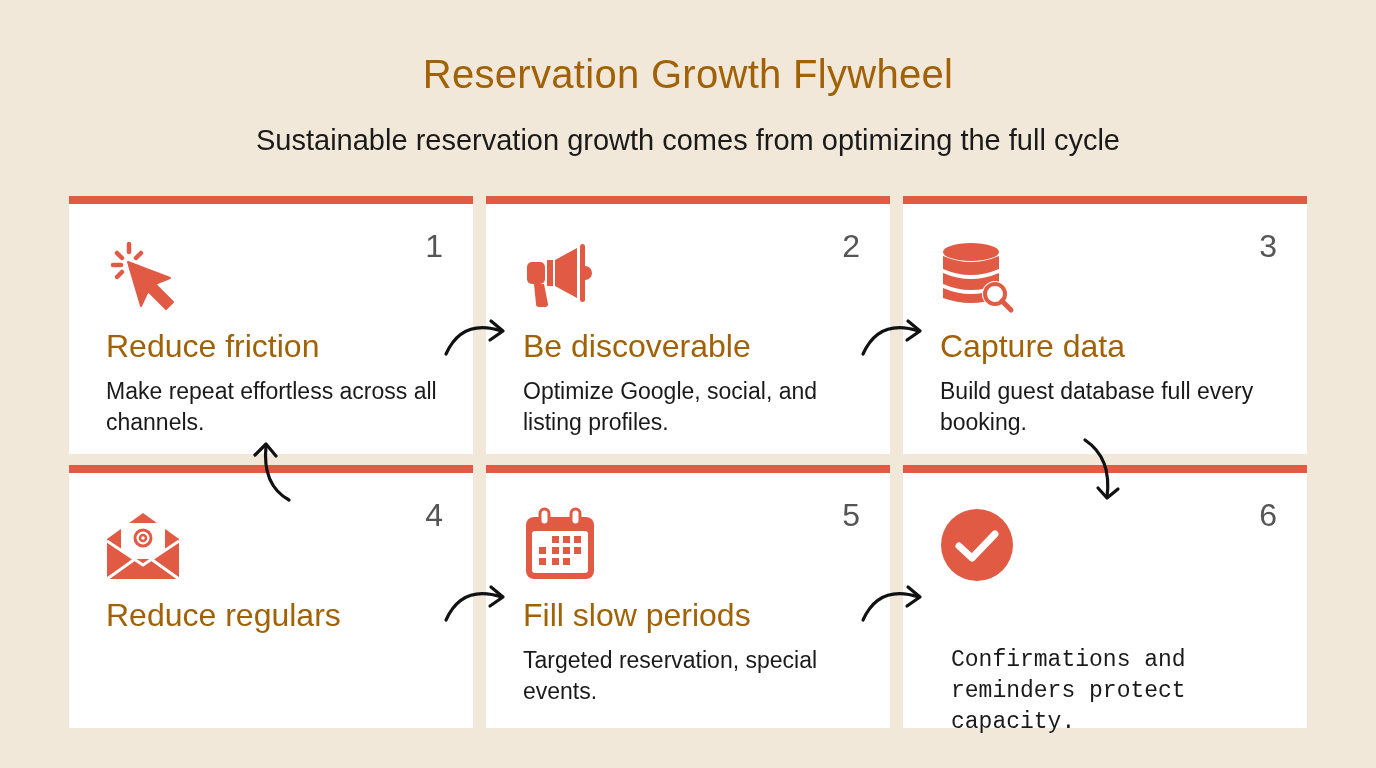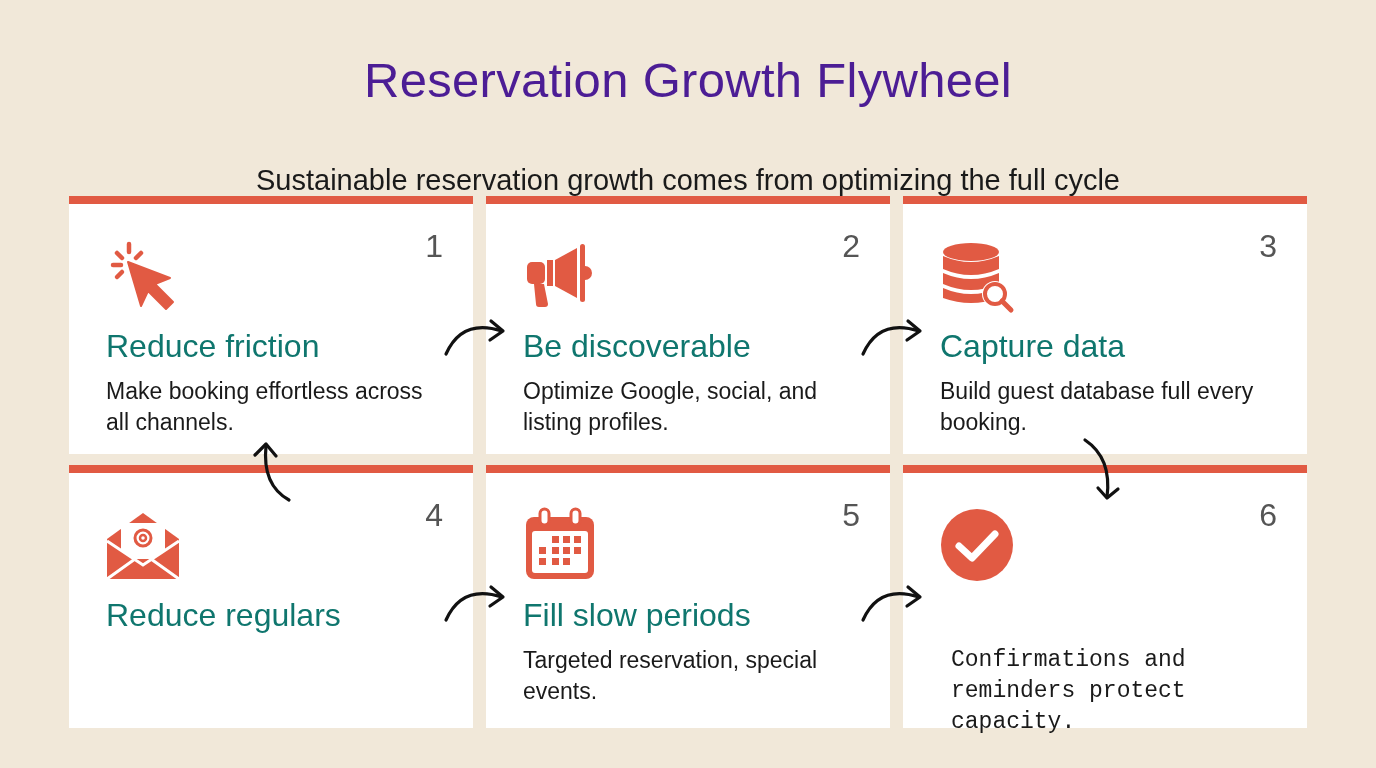--- a/index.html
+++ b/index.html
@@ -6,45 +6,45 @@
   body {
     width: 1376px; height: 768px;
     background: #f1e8d9;
     font-family: "Liberation Sans", "DejaVu Sans", sans-serif;
     color: #111;
     position: relative;
     overflow: hidden;
   }
   .title {
     position: absolute; left: 0; top: 52px; width: 1376px;
-    text-align: center; font-size: 49px; font-weight: 400; letter-spacing: 0.3px;
-    color: #4c1d95;
+    text-align: center; font-size: 40px; font-weight: 400; letter-spacing: 0.3px;
+    color: #a16207;
   }
   .subtitle {
     position: absolute; left: 0; top: 124px; width: 1376px;
-    text-align: center; font-size: 29px; color: #1a1a1a; margin-top: 40px;
+    text-align: center; font-size: 29px; color: #1a1a1a;
   }
   .card {
     position: absolute;
     width: 404px; height: 258px;
     background: #ffffff;
     border-top: 8px solid #e15a43;
     box-sizing: border-box;
   }
   .card .num {
     position: absolute; right: 30px; top: 24px;
     font-size: 32px; color: #555; font-weight: 400;
   }
   .card .icon {
     position: absolute; left: 36px; top: 34px; width: 76px; height: 76px;
   }
   .card .icon svg { width: 76px; height: 76px; display: block; }
   .card .head {
     position: absolute; left: 37px; top: 124px;
-    font-size: 32px; color: #0f766e; white-space: nowrap;
+    font-size: 32px; color: #a16207; white-space: nowrap;
   }
   .card .desc {
     position: absolute; left: 37px; top: 172px; width: 340px;
     font-size: 23px; line-height: 31px; color: #1a1a1a;
   }
   .arrows { position: absolute; left: 0; top: 0; width: 1376px; height: 768px; pointer-events: none; }
 </style>
 </head>
 <body>
 
@@ -59,21 +59,21 @@
         <line x1="24" y1="6" x2="24" y2="14"></line>
         <line x1="8" y1="27" x2="16" y2="27"></line>
         <line x1="12" y1="15" x2="17" y2="20"></line>
         <line x1="36" y1="15" x2="31" y2="20"></line>
         <line x1="12" y1="39" x2="17" y2="34"></line>
       </g>
       <path d="M23 24 L65 40 L50 46 L68 64 L61 71 L43 53 L36 68 Z" fill="#e15a43" stroke="#e15a43" stroke-width="2" stroke-linejoin="round"></path>
     </svg>
   </div>
   <div class="head">Reduce friction</div>
-  <div class="desc">Make booking effortless across all channels.</div>
+  <div class="desc">Make repeat effortless across all channels.</div>
 </div>
 
 <div class="card" style="left:486px; top:196px;">
   <div class="num">2</div>
   <div class="icon">
     <svg viewBox="0 0 76 76">
       <rect x="5" y="24" width="18" height="22" rx="5" fill="#e15a43"></rect>
       <rect x="25" y="22" width="6" height="26" fill="#e15a43"></rect>
       <path d="M33 22 L55 10 L55 60 L33 48 Z" fill="#e15a43"></path>
       <rect x="58" y="6" width="5" height="58" rx="2.5" fill="#e15a43"></rect>

